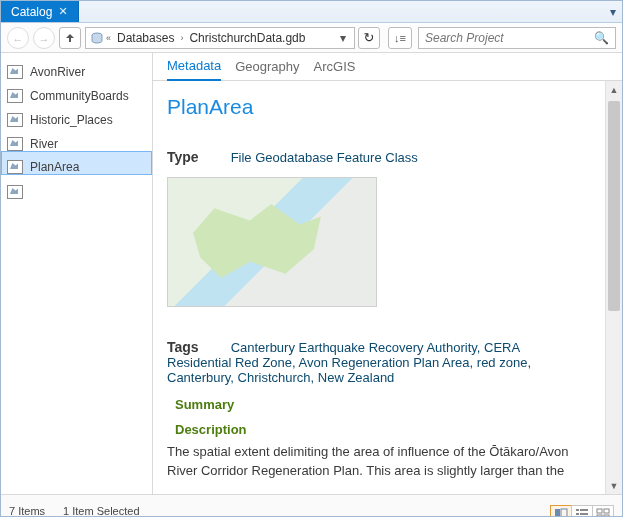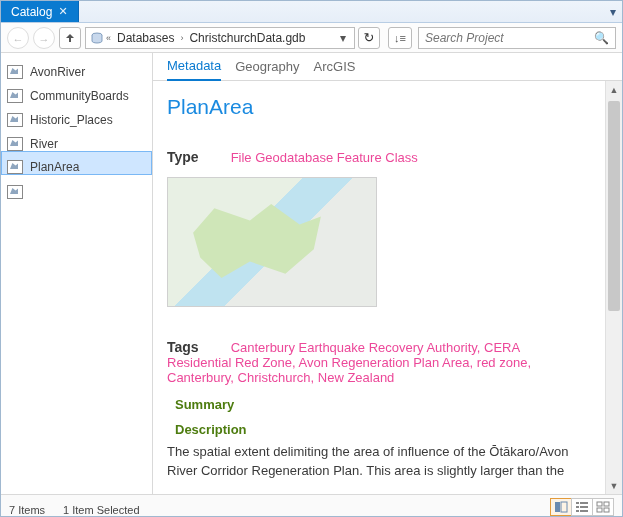--- a/index.html
+++ b/index.html
@@ -42,27 +42,27 @@
 .meta-wrap { flex: 1; display: flex; overflow: hidden; }
 .meta { flex: 1; overflow: auto; padding: 14px 18px 10px 14px; }
 .scrollbar { width: 17px; background: #f0f0f0; border-left: 1px solid #e0e0e0; position: relative; }
 .scrollbar .thumb { position: absolute; left: 2px; right: 2px; top: 20px; height: 210px; background: #c8c8c8; border-radius: 2px; }
 .scrollbar .arr { position: absolute; left: 0; right: 0; height: 17px; display: flex; align-items: center; justify-content: center; color: #666; font-size: 9px; }
 .scrollbar .arr.up { top: 0; } .scrollbar .arr.dn { bottom: 0; }
 
 .meta h1 { color: #1a8ae0; font-weight: 400; font-size: 21px; margin-bottom: 12px; }
 .meta .row { margin-bottom: 12px; font-size: 13px; }
 .meta .lbl { font-weight: 700; color: #3a3a3a; display: inline-block; min-width: 50px; margin-right: 10px; font-size: 14px; margin-top: 18px; }
-.meta .val { color: #ec4899; }
+.meta .val { color: #0c4a6e; }
 .thumb-map { width: 210px; height: 130px; background: linear-gradient(135deg,#e8f0e4 0%,#e8f0e4 40%,#bfe3f0 40%,#bfe3f0 55%,#e9ece8 55%); border: 1px solid #d0d0d0; position: relative; margin-bottom: 14px; }
 .thumb-map::before { content: ""; position: absolute; left: 18px; top: 22px; width: 140px; height: 80px; background: #cfe6b8; clip-path: polygon(5% 40%, 20% 10%, 45% 25%, 60% 5%, 80% 30%, 95% 20%, 90% 60%, 70% 90%, 45% 75%, 25% 95%, 10% 70%); border: 1px solid #7a9a5a; }
 .meta h2 { font-size: 13px; font-weight: 700; color: #4d7c0f; margin: 10px 8px 6px; }
 .meta p { font-size: 13px; color: #3a3a3a; line-height: 1.45; }
 
-.statusbar { height: 22px; border-top: 1px solid #d9d9d9; display: flex; align-items: flex-end; padding: 0 8px; font-size: 11px; color: #444; background: #fafafa; }
+.statusbar { height: 22px; border-top: 1px solid #d9d9d9; display: flex; align-items: flex-start; padding: 10px 8px; font-size: 11px; color: #444; background: #fafafa; }
 .statusbar .gap { flex: 1; }
 .viewbtn { width: 22px; height: 18px; border: 1px solid #c8c8c8; margin-left: -1px; display: flex; align-items: center; justify-content: center; background: #fff; cursor: pointer; }
 .viewbtn.active { border-color: #e39b3a; background: #fdf3e6; }
 .viewbtn svg { width: 14px; height: 12px; }
 </style>
 </head>
 <body>
 
 <div class="tabbar">
   <div class="tab">

